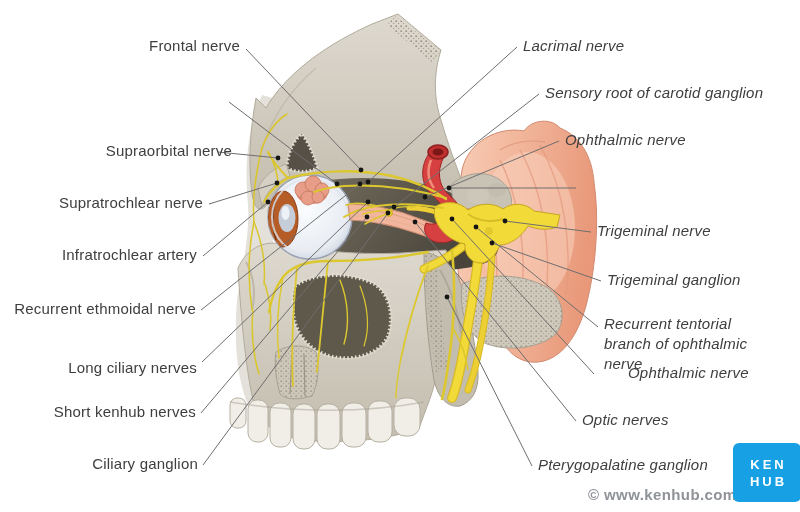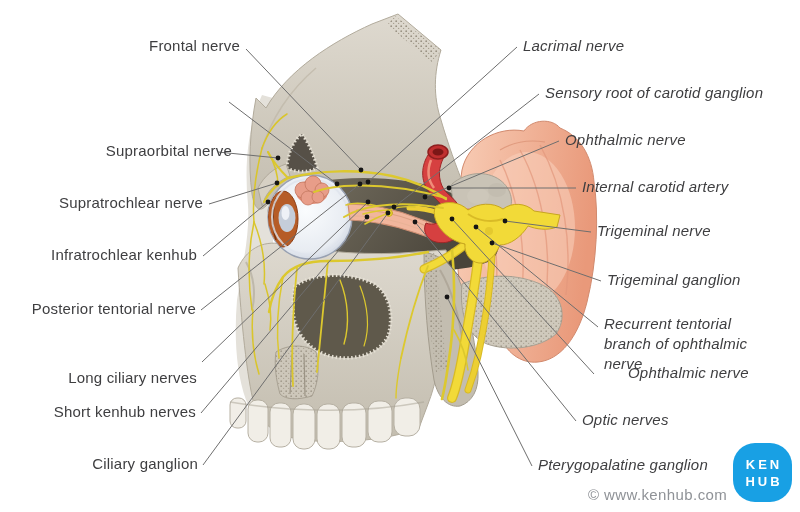--- a/index.html
+++ b/index.html
@@ -9,25 +9,25 @@
   }
   .art{position:absolute;left:0;top:0;width:800px;height:512px;}
   .lbl{
     position:absolute;font-size:15px;color:#3e3e40;white-space:nowrap;
     letter-spacing:.2px;line-height:20px;
   }
   .lbl-l{}
   .lbl-r{text-align:left;font-style:italic;}
   .lbl-wrap{white-space:normal;width:178px;line-height:20px;}
   .copyright{
-    position:absolute;left:588px;top:486px;font-size:15px;font-weight:400;
+    position:absolute;left:588px;top:486px;font-size:15px;font-weight:700;
     color:#8f9297;letter-spacing:.4px;
   }
   .logo{
-    position:absolute;left:733px;top:443px;width:59px;height:59px;border-radius:22px;
+    position:absolute;left:733px;top:443px;width:68px;height:59px;border-radius:6px;
     display:flex;flex-direction:column;align-items:center;justify-content:center;
     color:#ffffff;font-size:13px;font-weight:700;letter-spacing:3px;line-height:17px;
     text-indent:3px;
   }
 </style>
 </head>
 <body>
 
 <div class="stage">
 
@@ -264,30 +264,29 @@
         <circle cx="476" cy="227" r="2.4"></circle>
     <circle cx="452" cy="219" r="2.4"></circle>
         <circle cx="415" cy="222" r="2.4"></circle>
     <circle cx="447" cy="297" r="2.4"></circle>
   </g>
 </svg>
 
 <div class="lbl lbl-l" style="right:560px;top:36px">Frontal nerve</div>
 <div class="lbl lbl-l" style="right:568px;top:141px">Supraorbital nerve</div>
 <div class="lbl lbl-l" style="right:597px;top:193px">Supratrochlear nerve</div>
-<div class="lbl lbl-l" style="right:603px;top:245px">Infratrochlear kenhub</div>
-<div class="lbl lbl-l" style="right:604px;top:299px">Posterior tentorial nerve</div>
-<div class="lbl lbl-l" style="right:603px;top:368px">Long ciliary nerves</div>
+<div class="lbl lbl-l" style="right:603px;top:245px">Infratrochlear artery</div>
+<div class="lbl lbl-l" style="right:604px;top:299px">Recurrent ethmoidal nerve</div>
+<div class="lbl lbl-l" style="right:603px;top:358px">Long ciliary nerves</div>
 <div class="lbl lbl-l" style="right:604px;top:402px">Short kenhub nerves</div>
 <div class="lbl lbl-l" style="right:602px;top:454px">Ciliary ganglion</div>
 
 <div class="lbl lbl-r" style="left:523px;top:36px">Lacrimal nerve</div>
 <div class="lbl lbl-r" style="left:545px;top:83px">Sensory root of carotid ganglion</div>
 <div class="lbl lbl-r" style="left:565px;top:130px">Ophthalmic nerve</div>
-<div class="lbl lbl-r" style="left:582px;top:177px">Internal carotid artery</div>
 <div class="lbl lbl-r" style="left:597px;top:221px">Trigeminal nerve</div>
 <div class="lbl lbl-r" style="left:607px;top:270px">Trigeminal ganglion</div>
 <div class="lbl lbl-r lbl-wrap" style="left:604px;top:314px">Recurrent tentorial branch of ophthalmic nerve</div>
 <div class="lbl lbl-r" style="left:628px;top:363px">Ophthalmic nerve</div>
 <div class="lbl lbl-r" style="left:582px;top:410px">Optic nerves</div>
 <div class="lbl lbl-r" style="left:538px;top:455px">Pterygopalatine ganglion</div>
 
 <div class="copyright">© www.kenhub.com</div>
 <div class="logo" style="background: rgb(24, 160, 228);">
   <span>KEN</span>

